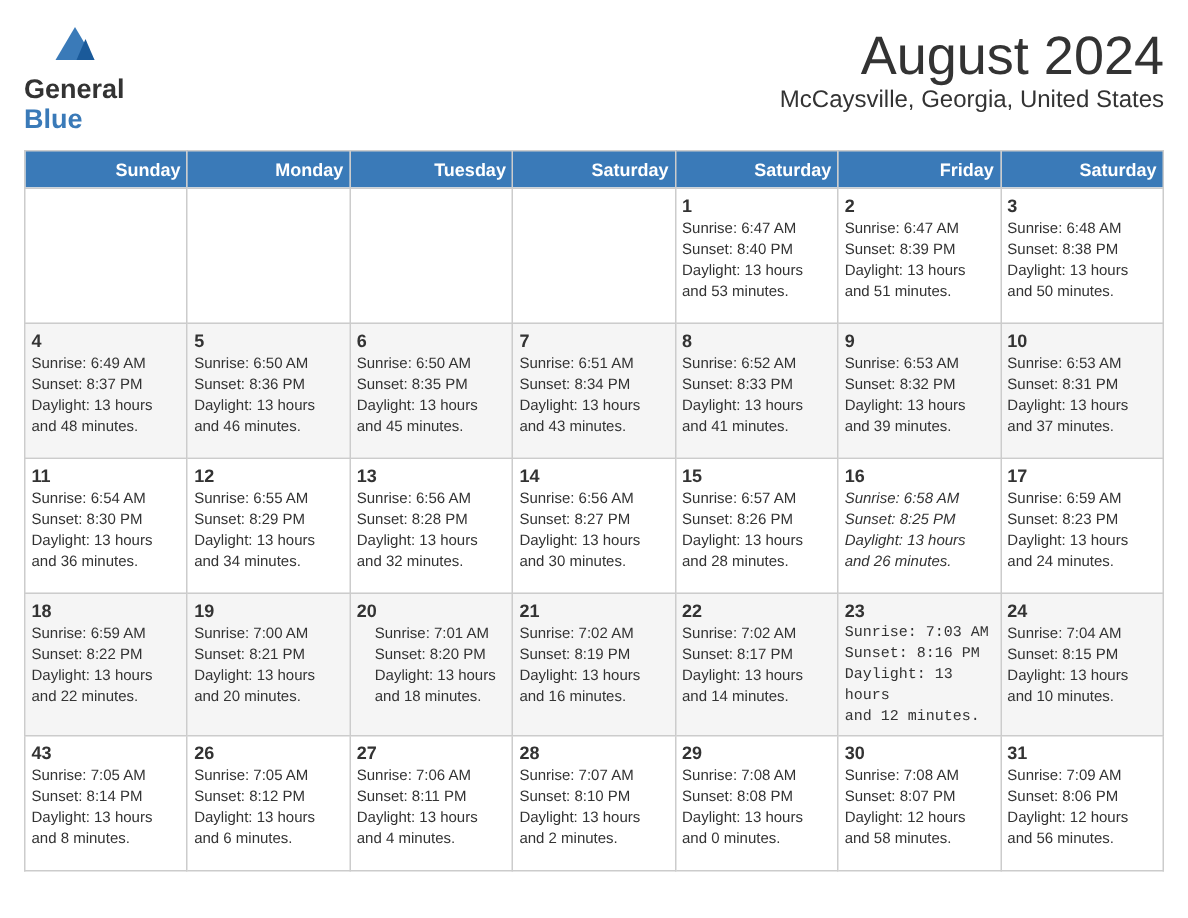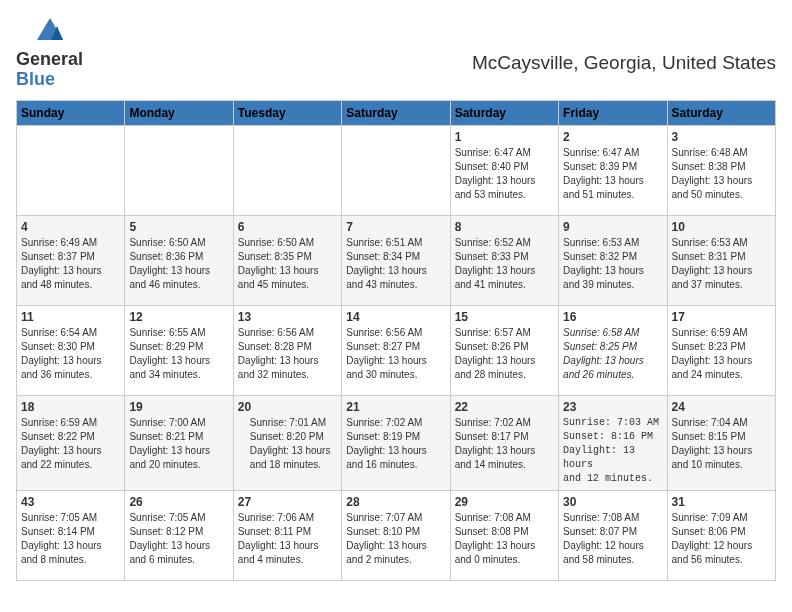--- a/index.html
+++ b/index.html
@@ -43,35 +43,34 @@
     }
     .title-block {
       text-align: right;
     }
     .month-title {
       font-size: 36px;
       font-weight: normal;
       color: #333;
     }
     .location {
-      font-size: 19px;
-      color: #333;
-      margin-top: 36px;
+      font-size: 16px;
+      color: #333;
     }
     table {
       width: 100%;
       border-collapse: collapse;
       table-layout: fixed;
     }
     thead tr th {
       background-color: #3a7ab8;
-      color: #000000;
+      color: #ffffff;
       padding: 5px 4px;
       font-size: 12px;
-      text-align: left;
+      text-align: right;
       border: 1px solid #ccc;
     }
     tbody tr td {
       border: 1px solid #ccc;
       vertical-align: top;
       padding: 4px;
       font-size: 10.5px;
       color: #333;
       height: 90px;
       background: #fff;
@@ -102,20 +101,21 @@
     <svg class="logo-icon" viewBox="0 0 30 30">
       <polygon points="15,2 28,24 2,24" fill="#3a7ab8"></polygon>
       <polygon points="22,10 28,24 16,24" fill="#1a5a9a"></polygon>
     </svg>
     <div class="logo-text">
       <span class="logo-general">General</span>
       <span class="logo-blue">Blue</span>
     </div>
   </div>
   <div class="title-block">
+    <div class="month-title">August 2024</div>
     <div class="location">McCaysville, Georgia, United States</div>
   </div>
 </div>
 
 <table>
   <thead>
     <tr>
     <th>Sunday</th>
         <th>Monday</th>
         <th>Tuesday</th>

